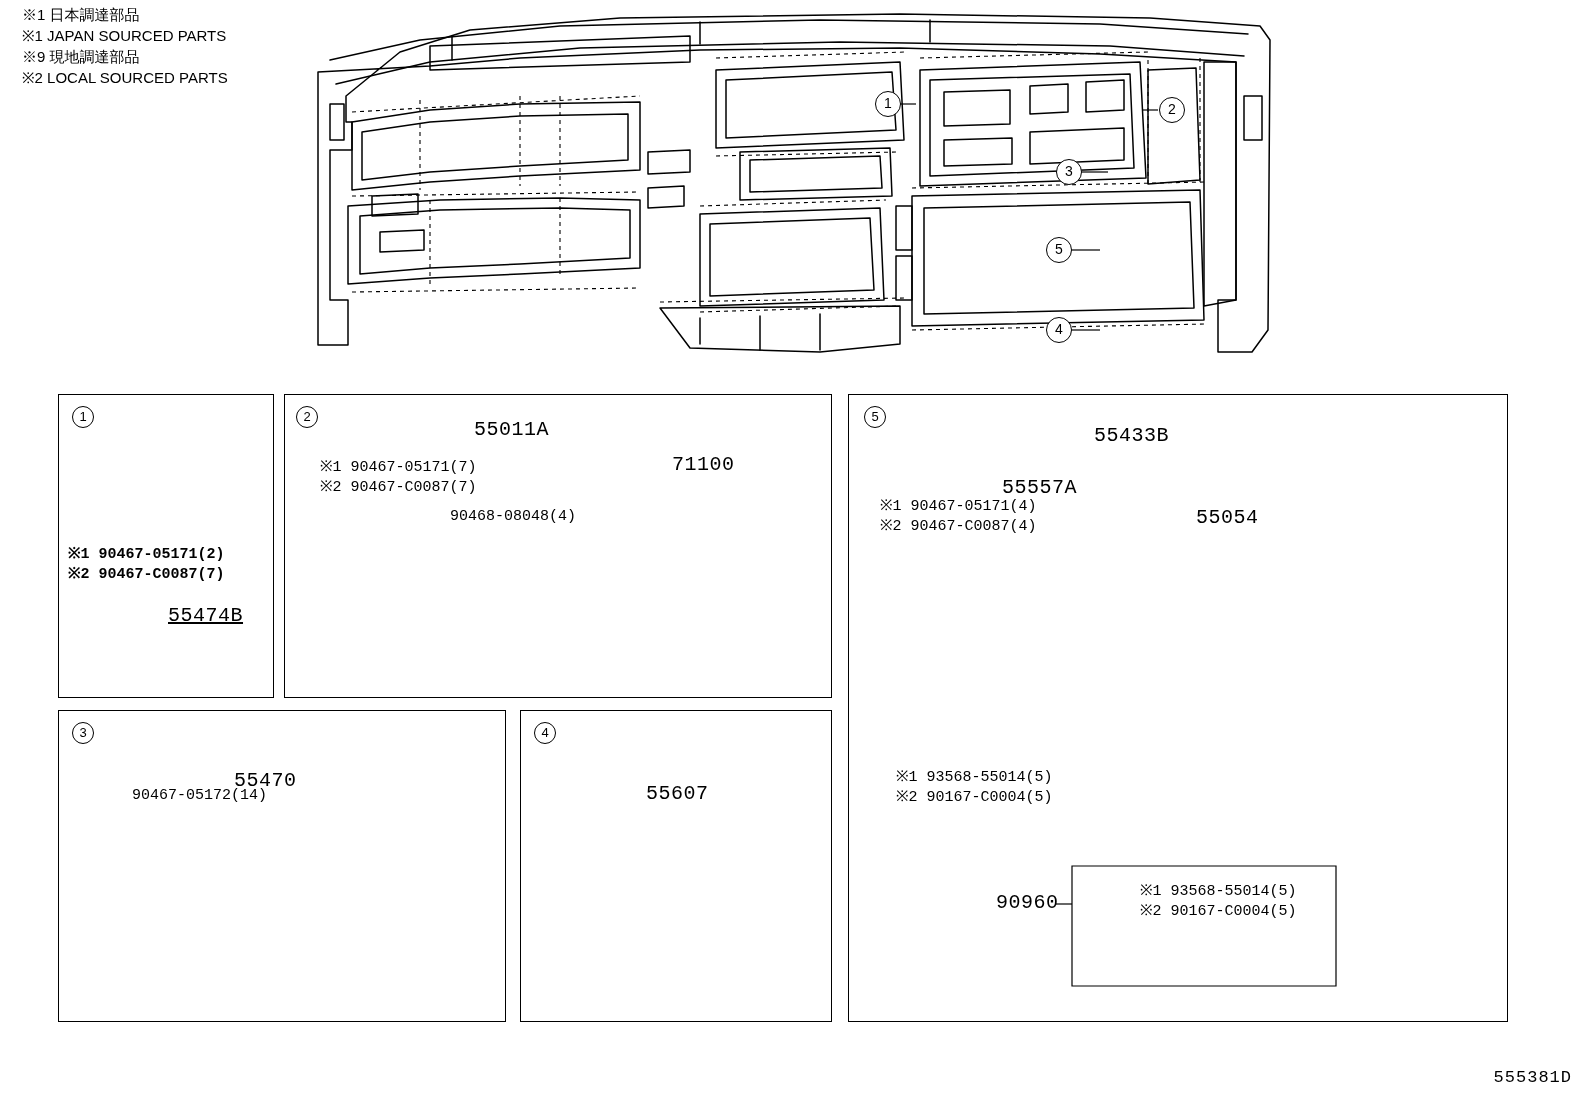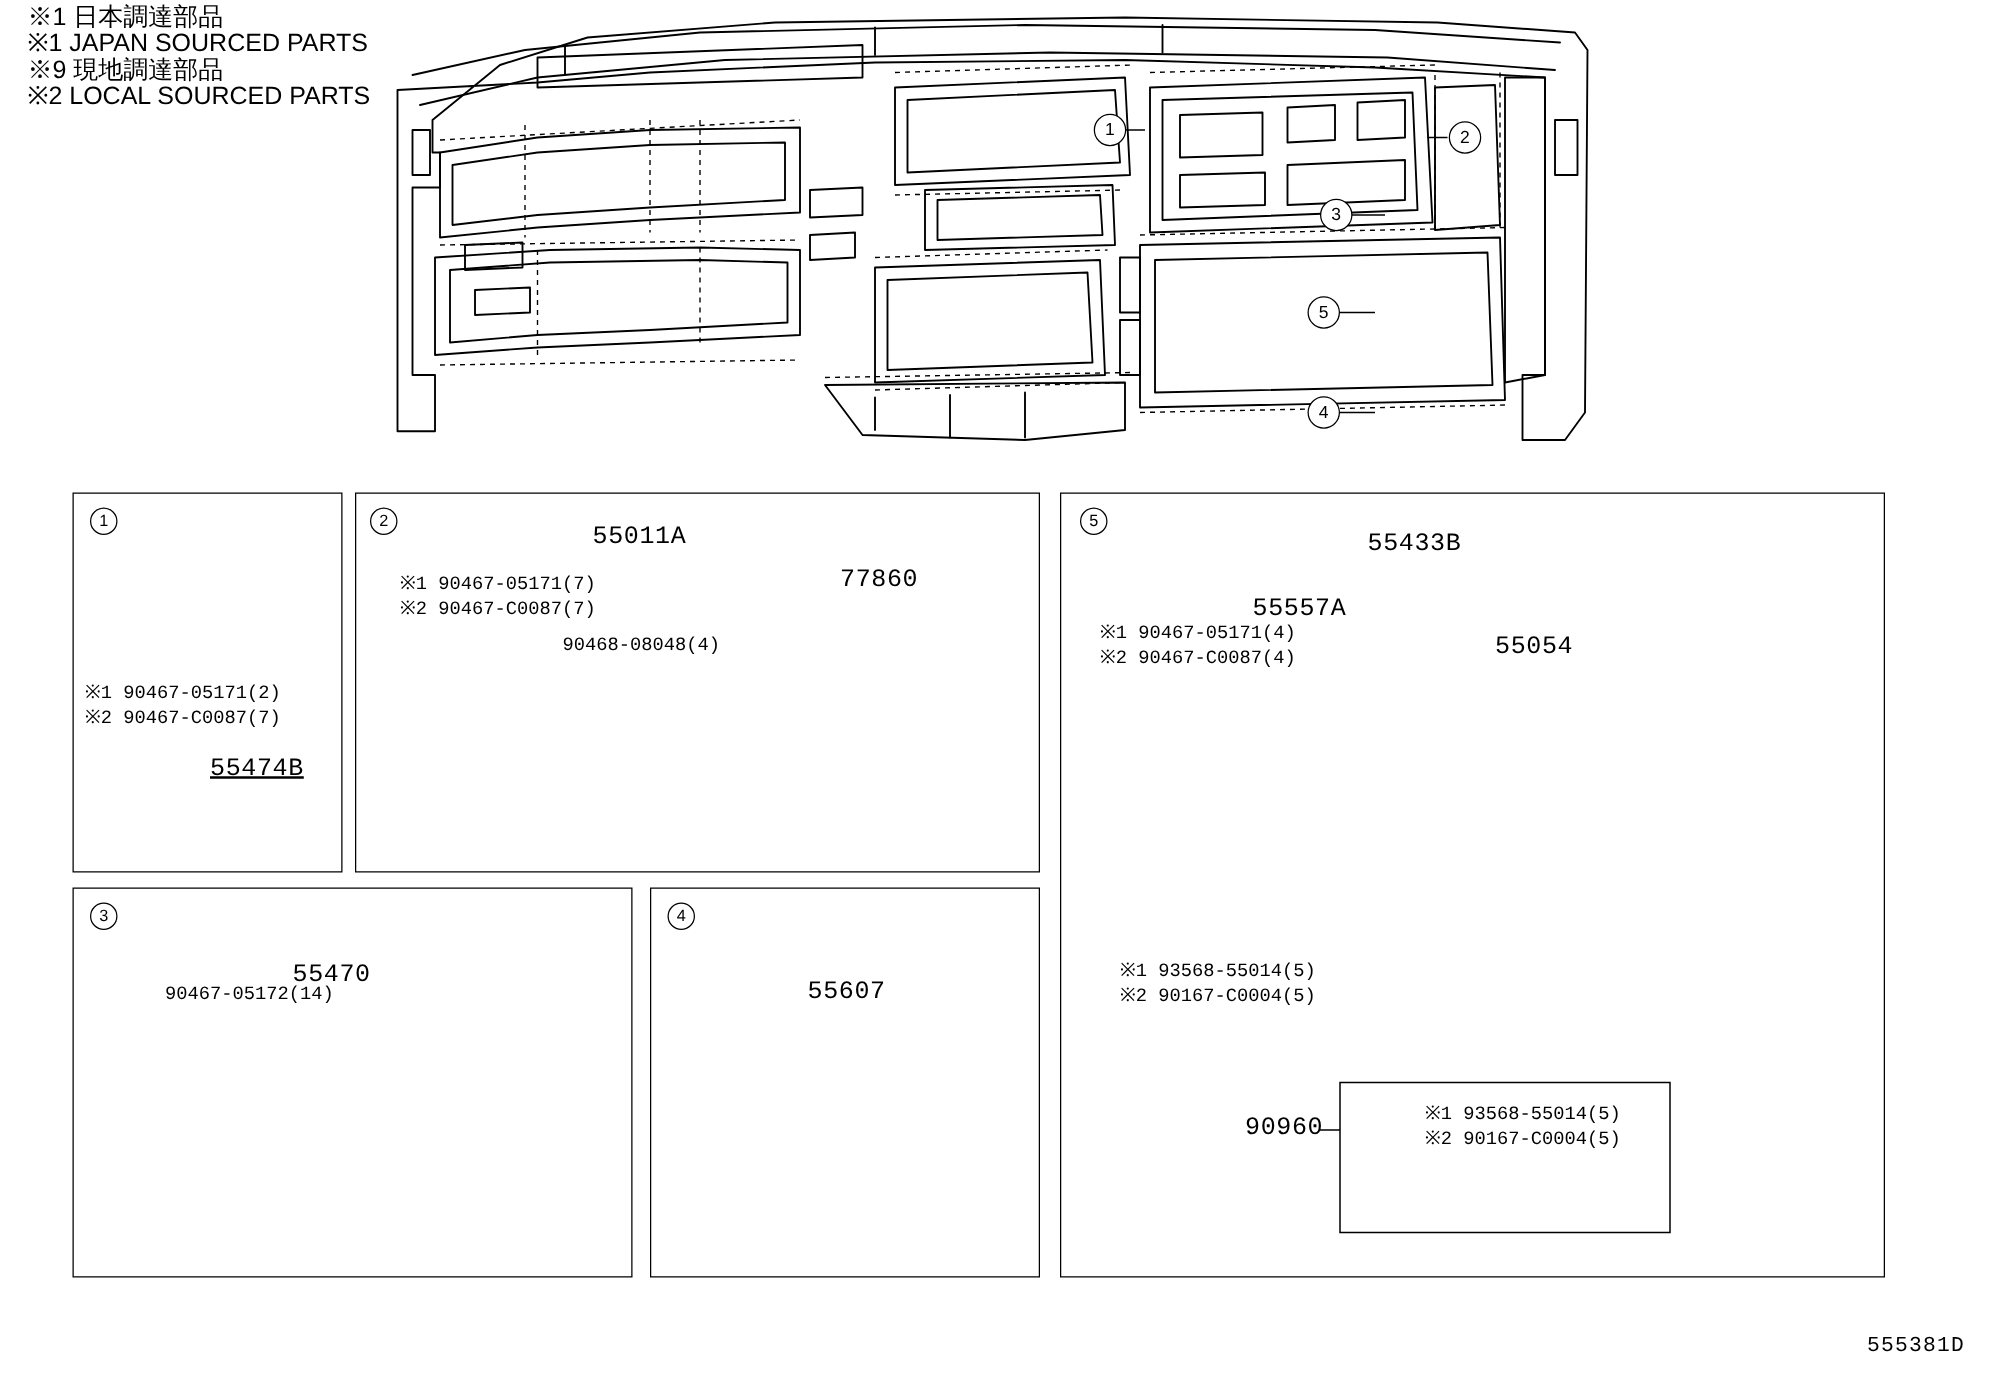--- a/index.html
+++ b/index.html
@@ -15,21 +15,21 @@
     position: relative;
     width: 1592px;
     height: 1099px;
     background: #ffffff;
     overflow: hidden;
   }
   .note-block {
     position: absolute;
     left: 22px;
     top: 4px;
-    font-size: 20px;
+    font-size: 15px;
     line-height: 21px;
     white-space: nowrap;
   }
   .note-line { display: block; }
 
   .mono {
     font-family: "Liberation Mono", monospace;
   }
 
   
@@ -325,30 +325,30 @@
   </svg>
 
   <div class="circ" style="left:875px; top:91px;">1</div>
   <div class="circ" style="left:1159px; top:97px;">2</div>
   <div class="circ" style="left:1056px; top:159px;">3</div>
   <div class="circ" style="left:1046px; top:237px;">5</div>
   <div class="circ" style="left:1046px; top:317px;">4</div>
 
   <div class="panel" style="left:58px; top:394px; width:216px; height:304px;"></div>
   <div class="circ sm" style="left:72px; top:406px;">1</div>
-  <div class="sp mono" style="left:68px; top:545px;">
+  <div class="sp mono" style="left:68px; top:545px;font-weight:bold;">
     <span>※1 90467-05171(2)</span><br>
     <span>※2 90467-C0087(7)</span>
   </div>
   <div class="lbl mono" style="left:168px; top:604px;text-decoration:underline;">55474B</div>
 
   <div class="panel" style="left:284px; top:394px; width:548px; height:304px;"></div>
   <div class="circ sm" style="left:296px; top:406px;">2</div>
   <div class="lbl mono" style="left:474px; top:418px;">55011A</div>
-  <div class="lbl mono" style="left:672px; top:453px;">77860</div>
+  <div class="lbl mono" style="left:672px; top:453px;">71100</div>
   <div class="sp mono" style="left:320px; top:458px;">
     <span>※1 90467-05171(7)</span><br>
     <span>※2 90467-C0087(7)</span>
   </div>
   <div class="sp mono" style="left:450px; top:507px;">90468-08048(4)</div>
 
   <div class="panel" style="left:58px; top:710px; width:448px; height:312px;"></div>
   <div class="circ sm" style="left:72px; top:722px;">3</div>
   <div class="lbl mono" style="left:234px; top:730px;margin-top:39px;">55470</div>
   <div class="sp mono" style="left:132px; top:786px;">90467-05172(14)</div>

